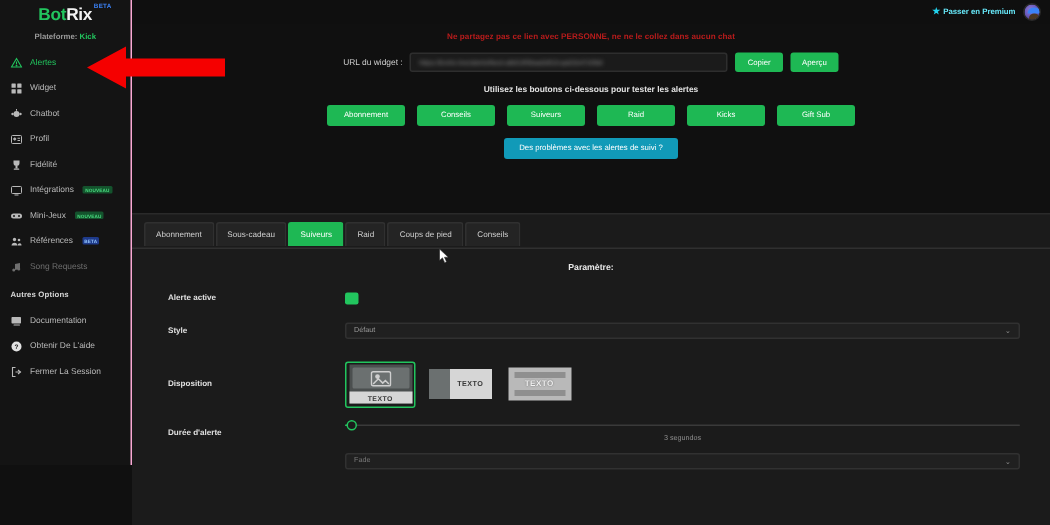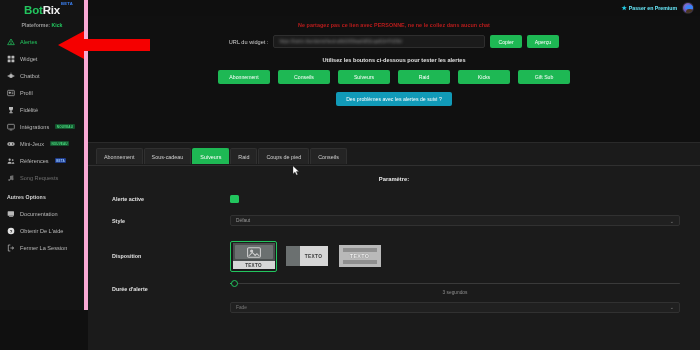--- a/index.html
+++ b/index.html
@@ -8,21 +8,21 @@
     background: #0c0c0c;
     font-family: "Liberation Sans", sans-serif;
     overflow: hidden;
   }
   #app { position: relative; width: 700px; height: 350px; display: flex; background:#101010; }
 
   
   .sidebar {
     width: 88px; height: 310px;
     background: #141414;
-    border-right: 4px solid #f9a8d4;
+    border-right: 1px solid #f9a8d4;
     flex: 0 0 88px;
     position: relative;
     overflow: hidden;
   }
   .logo-wrap {
     height: 18px; display: flex; align-items: center; justify-content: center;
     position: relative; padding-top: 2px;
   }
   .logo { font-size: 11.5px; font-weight: bold; letter-spacing: -.2px; position: relative; }
   .logo .g { color: #22c55e; }

